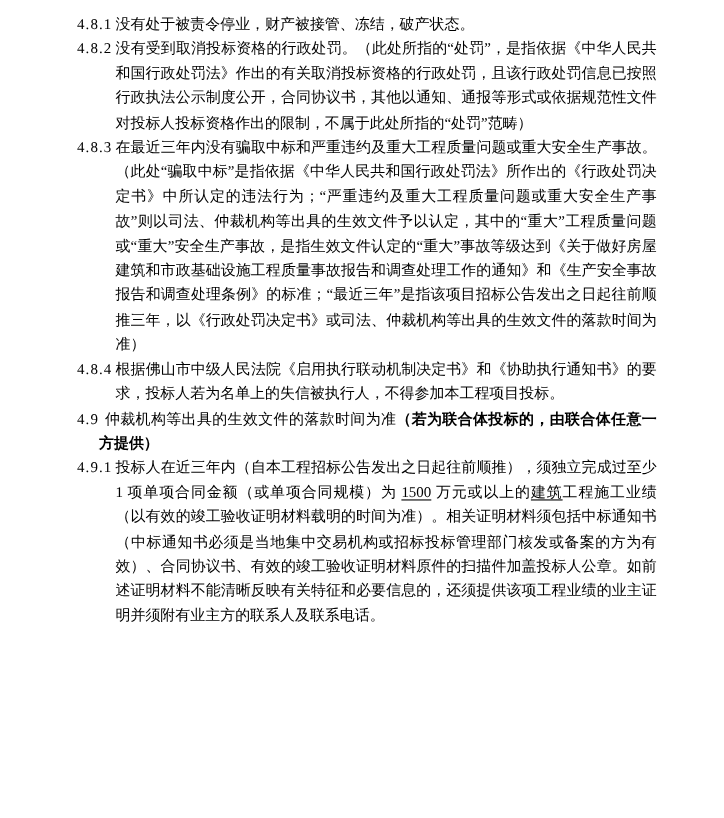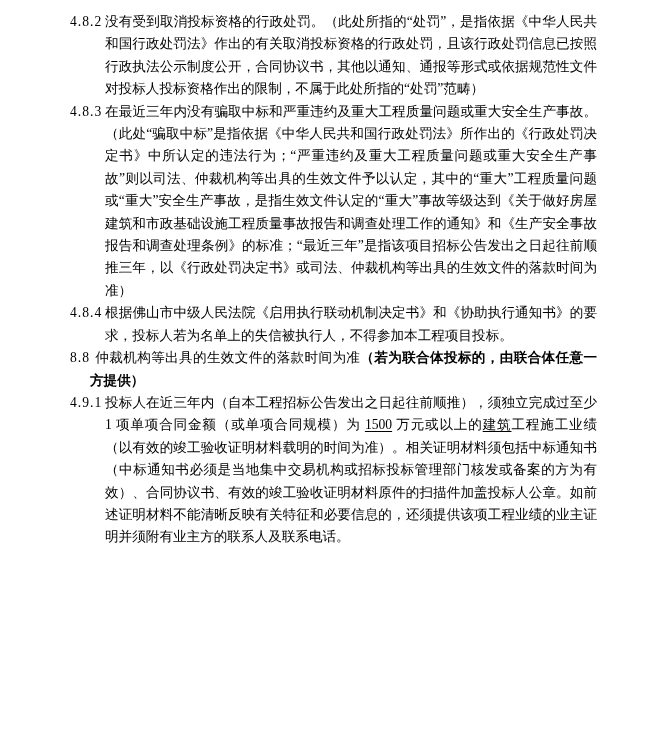--- a/index.html
+++ b/index.html
@@ -43,18 +43,19 @@
   }
   .para.sub .num { width: 35px; }
   .para.top .num { width: 25px; }
   .run-b { font-weight: 700; }
   .run-u { text-decoration: underline; text-underline-offset: 2px; }
 </style>
 </head>
 <body>
 
 <div class="doc" id="doc">
+    <div class="para sub"><span class="num">4.8.1</span><span class="">没有处于被责令停业，财产被接管、冻结，破产状态。</span></div>
     <div class="para sub"><span class="num">4.8.2</span><span class="">没有受到取消投标资格的行政处罚。（此处所指的“处罚”，是指依据《中华人民共和国行政处罚法》作出的有关取消投标资格的行政处罚，且该行政处罚信息已按照行政执法公示制度公开，合同协议书，其他以通知、通报等形式或依据规范性文件对投标人投标资格作出的限制，不属于此处所指的“处罚”范畴）</span></div>
     <div class="para sub"><span class="num">4.8.3</span><span class="">在最近三年内没有骗取中标和严重违约及重大工程质量问题或重大安全生产事故。（此处“骗取中标”是指依据《中华人民共和国行政处罚法》所作出的《行政处罚决定书》中所认定的违法行为；“严重违约及重大工程质量问题或重大安全生产事故”则以司法、仲裁机构等出具的生效文件予以认定，其中的“重大”工程质量问题或“重大”安全生产事故，是指生效文件认定的“重大”事故等级达到《关于做好房屋建筑和市政基础设施工程质量事故报告和调查处理工作的通知》和《生产安全事故报告和调查处理条例》的标准；“最近三年”是指该项目招标公告发出之日起往前顺推三年，以《行政处罚决定书》或司法、仲裁机构等出具的生效文件的落款时间为准）</span></div>
     <div class="para sub"><span class="num">4.8.4</span><span class="">根据佛山市中级人民法院《启用执行联动机制决定书》和《协助执行通知书》的要求，投标人若为名单上的失信被执行人，不得参加本工程项目投标。</span></div>
-    <div class="para top"><span class="num">8.8</span><span class="">仲裁机构等出具的生效文件的落款时间为准</span><span class="run-b ">（若为联合体投标的，由联合体任意一方提供）</span></div>
+    <div class="para top"><span class="num">4.9</span><span class="">仲裁机构等出具的生效文件的落款时间为准</span><span class="run-b ">（若为联合体投标的，由联合体任意一方提供）</span></div>
     <div class="para sub"><span class="num">4.9.1</span><span class="">投标人在近三年内（自本工程招标公告发出之日起往前顺推），须独立完成过至少 1 项单项合同金额（或单项合同规模）为 </span><span class="run-u">1500</span><span class=""> 万元或以上的</span><span class="run-u">建筑</span><span class="">工程施工业绩（以有效的竣工验收证明材料载明的时间为准）。相关证明材料须包括中标通知书（中标通知书必须是当地集中交易机构或招标投标管理部门核发或备案的方为有效）、合同协议书、有效的竣工验收证明材料原件的扫描件加盖投标人公章。如前述证明材料不能清晰反映有关特征和必要信息的，还须提供该项工程业绩的业主证明并须附有业主方的联系人及联系电话。</span></div>
   </div>
 
 </body></html>

